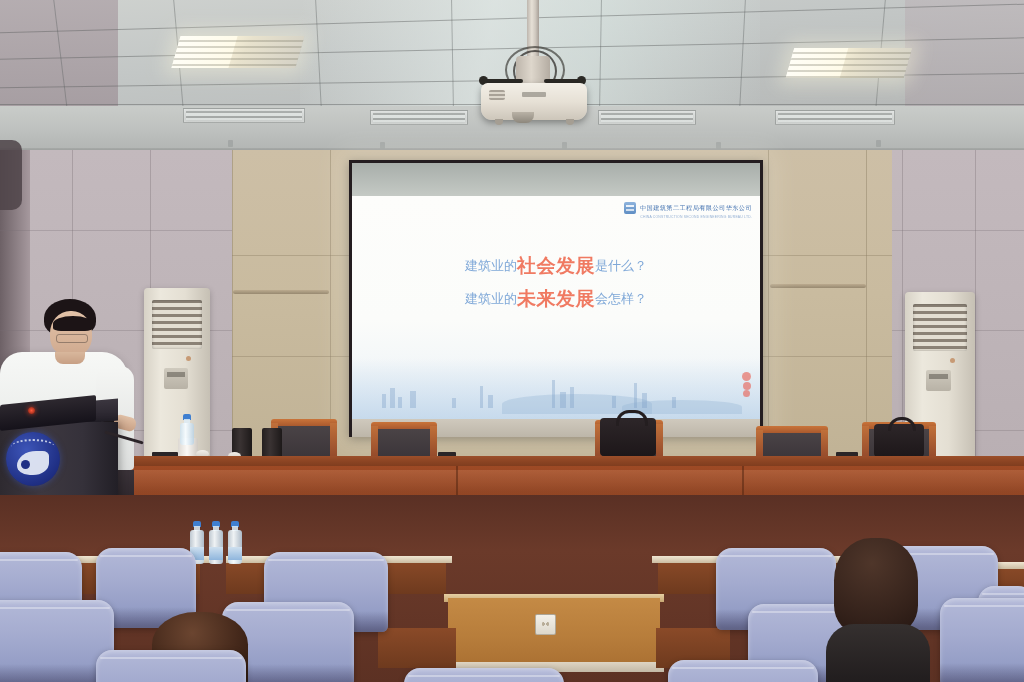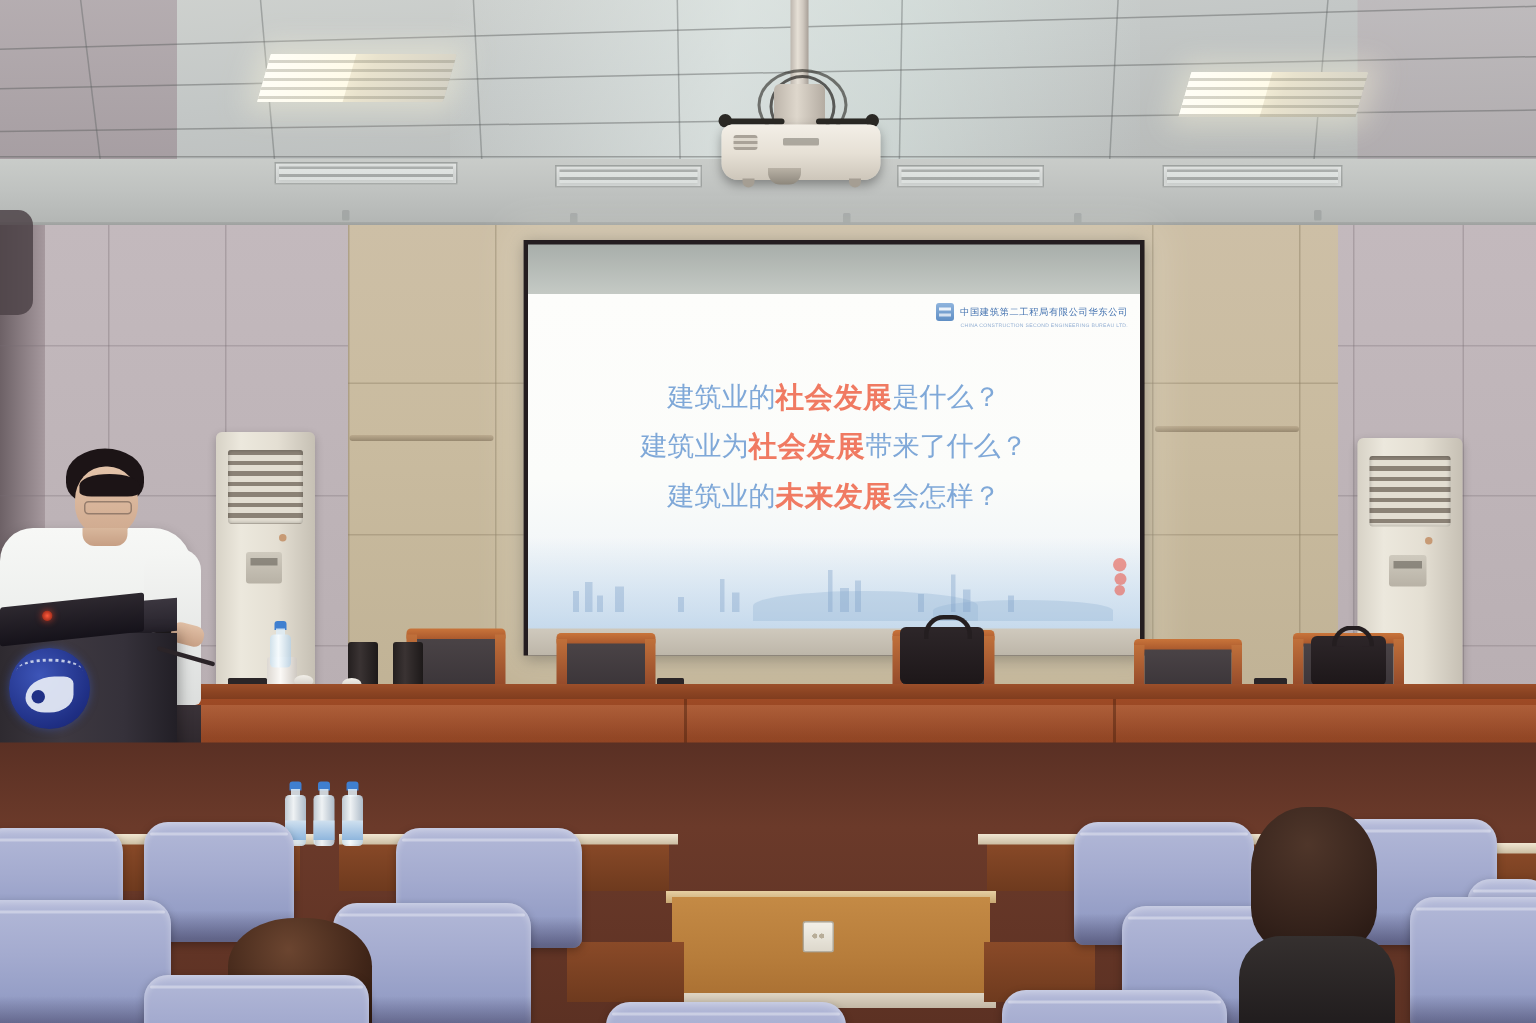--- a/index.html
+++ b/index.html
@@ -92,21 +92,21 @@
     background:linear-gradient(180deg,#8fb4dd,#5f8ec4);position:relative;flex:0 0 auto;}
   .slide-logo .mark:after{content:"";position:absolute;left:2px;top:3px;right:2px;height:2px;
     background:rgba(255,255,255,.85);box-shadow:0 4px 0 rgba(255,255,255,.7);}
   .slide-logo .txt{font-size:6.2px;color:#2f63a8;letter-spacing:.4px;white-space:nowrap;
     font-family:"DejaVu Sans",sans-serif;opacity:.9;filter:blur(.25px);}
   .slide-logo .sub{position:absolute;right:0;top:13px;font-size:3.4px;color:#6d93c4;
     letter-spacing:.2px;white-space:nowrap;opacity:.75;}
 
   .slide-lines{position:absolute;left:0;top:60px;width:408px;}
   .sline{text-align:center;margin:0 0 14px 0;line-height:1;white-space:nowrap;filter:blur(.35px);}
-  .sline .n{font-size:18px;color:#7fa8d8;font-family:"DejaVu Sans",sans-serif;vertical-align:middle;}
+  .sline .n{font-size:13px;color:#7fa8d8;font-family:"DejaVu Sans",sans-serif;vertical-align:middle;}
   .sline .h{font-size:19px;font-weight:bold;color:#f07a62;font-family:"DejaVu Sans",sans-serif;vertical-align:middle;letter-spacing:.5px;}
 
   .skyline{position:absolute;left:0;bottom:0;width:408px;height:62px;overflow:hidden;}
   .sky-wash{position:absolute;left:0;bottom:0;width:408px;height:62px;
     background:linear-gradient(180deg,rgba(220,234,245,0) 0%,rgba(199,219,238,.55) 55%,rgba(186,210,233,.75) 100%);}
   .bld{position:absolute;bottom:12px;background:rgba(126,161,200,.38);}
   .hill{position:absolute;bottom:6px;height:20px;border-radius:50% 50% 0 0;background:rgba(150,180,212,.35);}
   .slide-deco{position:absolute;right:9px;bottom:22px;width:9px;height:26px;}
   .slide-deco i{position:absolute;left:0;width:9px;height:9px;border-radius:50%;
     background:rgba(232,96,82,.62);}
@@ -306,23 +306,20 @@
       <div class="mark"></div>
       <div class="txt">中国建筑第二工程局有限公司华东公司</div>
       <div class="sub">CHINA CONSTRUCTION SECOND ENGINEERING BUREAU LTD.</div>
     </div>
 
     <div class="slide-lines">
       <p class="sline">
         <span class="n">建筑业的</span><span class="h">社会发展</span><span class="n">是什么？</span>
       </p>
       <p class="sline">
-        <span class="n">建筑业为</span><span class="h">社会发展</span><span class="n">带来了什么？</span>
-      </p>
-      <p class="sline">
         <span class="n">建筑业的</span><span class="h">未来发展</span><span class="n">会怎样？</span>
       </p>
     </div>
 
     <div class="skyline">
       <div class="sky-wash"></div>
       <div class="hill" style="left:150px;width:150px;"></div>
       <div class="hill" style="left:270px;width:120px;height:14px;"></div>
       <div class="bld" style="left:30px;width:4px;height:14px;"></div>
       <div class="bld" style="left:38px;width:5px;height:20px;"></div>

